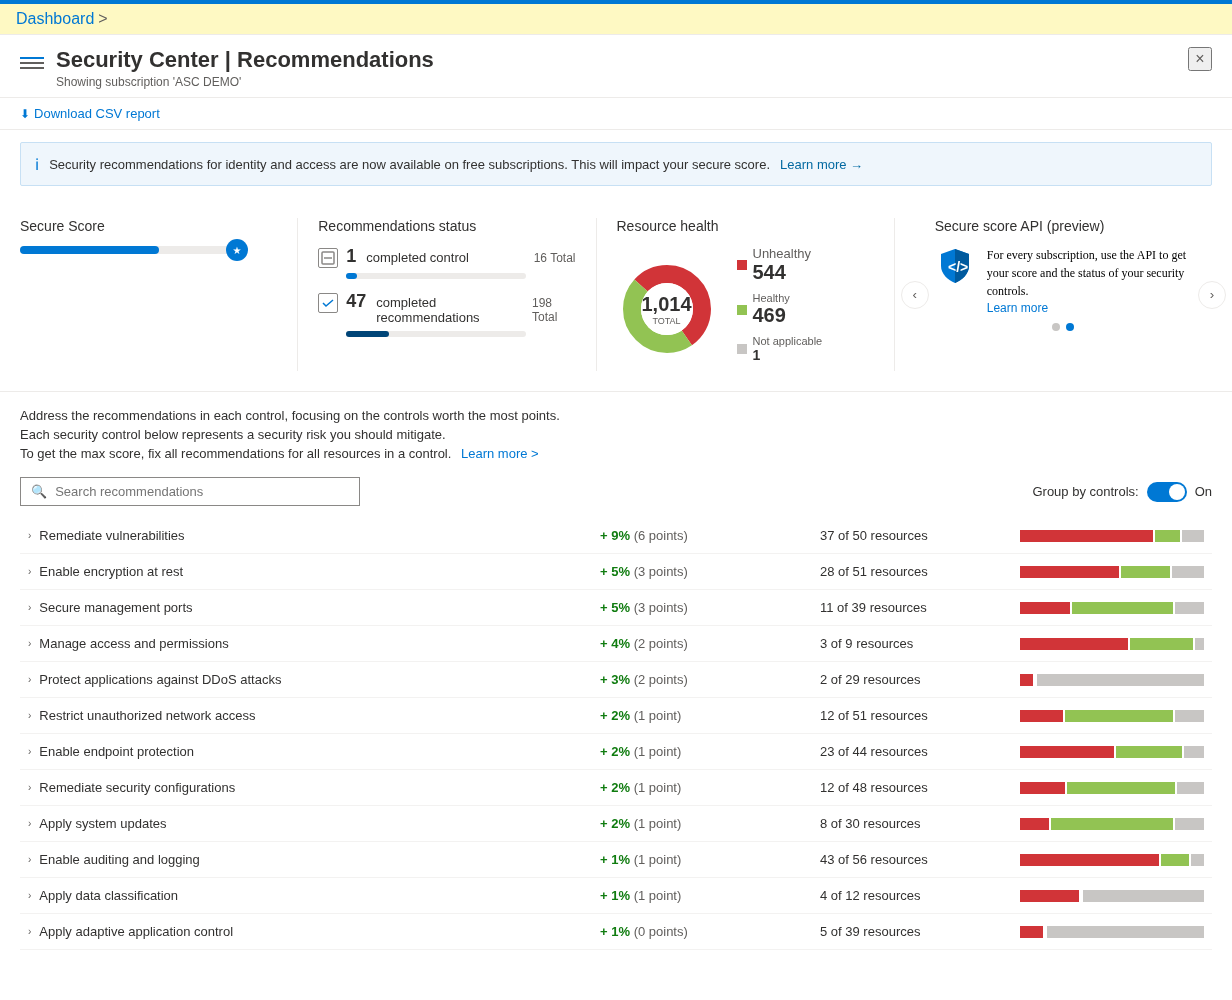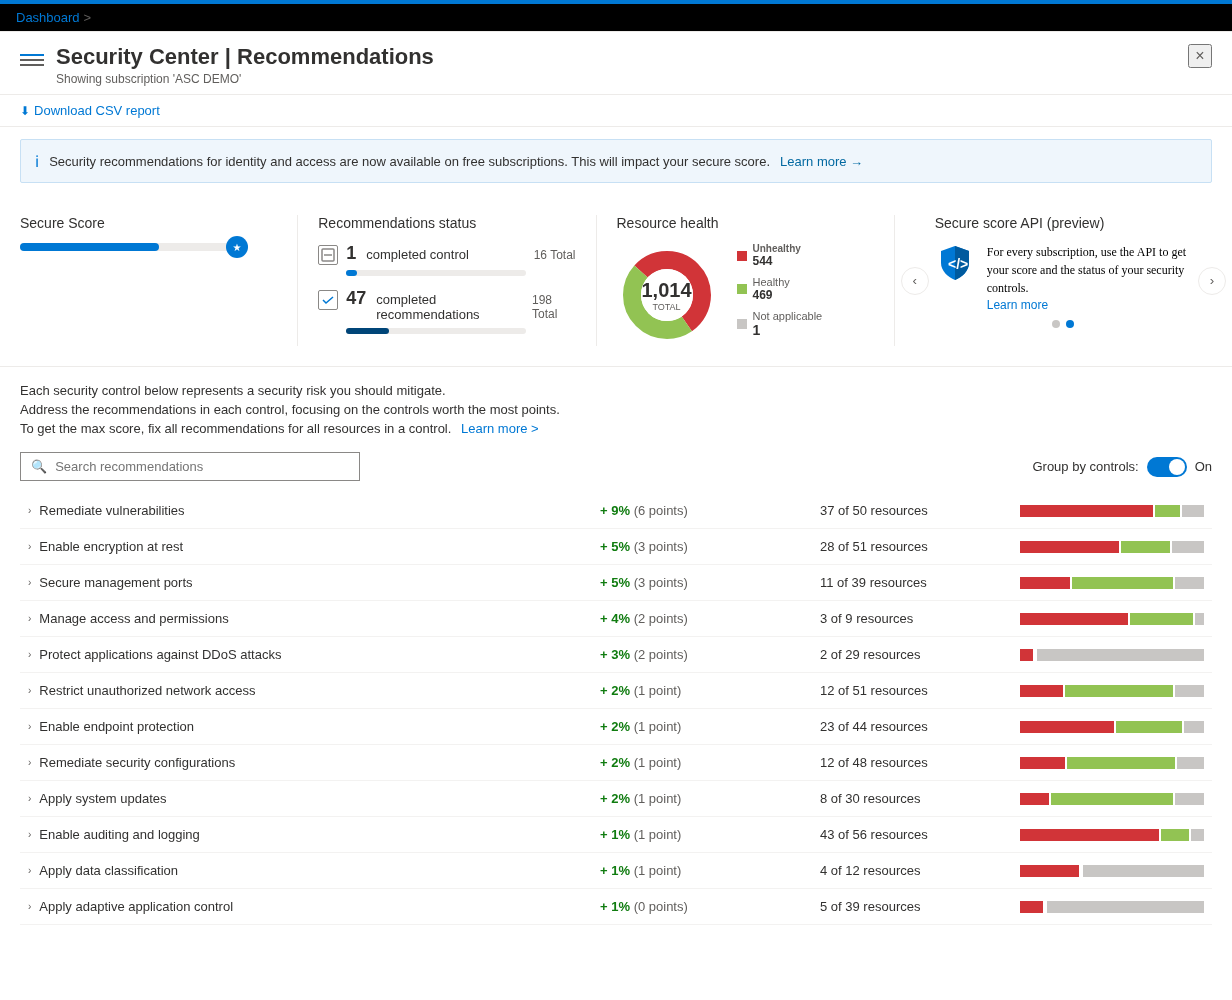--- a/index.html
+++ b/index.html
@@ -1,19 +1,19 @@
 <!DOCTYPE html>
 <html><head>
   <meta charset="utf-8">
   <style>
     * { box-sizing: border-box; margin: 0; padding: 0; }
     body { font-family: 'Segoe UI', Arial, sans-serif; font-size: 13px; background: #f3f2f1; color: #323130; }
 
     .top-bar { height: 4px; background: #0078d4; }
-    .breadcrumb { padding: 6px 16px; font-size: 13px; color: #0078d4; display: flex; align-items: center; gap: 4px; background: #000000; border-bottom: 1px solid #edebe9; }
+    .breadcrumb { padding: 6px 16px; font-size: 16px; color: #0078d4; display: flex; align-items: center; gap: 4px; background: #fef9c3; border-bottom: 1px solid #edebe9; }
     .breadcrumb span { color: #605e5c; }
 
     .main-container { background: #fff; min-height: 996px; }
 
     .header { padding: 12px 20px 8px 20px; display: flex; align-items: flex-start; justify-content: space-between; border-bottom: 1px solid #edebe9; }
     .header-left { display: flex; align-items: flex-start; gap: 12px; }
     .header-icon { width: 24px; height: 24px; display: flex; flex-direction: column; justify-content: center; gap: 3px; margin-top: 4px; }
     .header-icon span { display: block; height: 2px; background: #605e5c; }
     .header-icon span:first-child { background: #0078d4; }
     .header-title-area h1 { font-size: 22px; font-weight: 600; color: #323130; }
@@ -54,21 +54,21 @@
 
     
     .resource-health { display: flex; gap: 20px; align-items: center; }
     .donut-container { position: relative; width: 100px; height: 100px; }
     .donut-label { position: absolute; top: 50%; left: 50%; transform: translate(-50%, -50%); text-align: center; }
     .donut-label .total-num { font-size: 20px; font-weight: 700; }
     .donut-label .total-text { font-size: 9px; color: #605e5c; }
     .health-legend { font-size: 12px; }
     .legend-item { display: flex; align-items: center; gap: 6px; margin-bottom: 8px; }
     .legend-dot { width: 10px; height: 10px; flex-shrink: 0; }
-    .legend-count { font-size: 12px; font-weight: 700; }
+    .legend-count { font-size: 20px; font-weight: 700; }
     .api-card-content { display: flex; gap: 12px; align-items: flex-start; }
     .api-shield { width: 40px; height: 40px; flex-shrink: 0; }
     .api-text { font-size: 12px; color: #000000; line-height: 1.5; font-family: Liberation Serif, serif; }
     .api-link { color: #0078d4; font-size: 12px; text-decoration: none; }
     .carousel-btn { width: 28px; height: 28px; border: 1px solid #edebe9; background: #fff; cursor: pointer; display: flex; align-items: center; justify-content: center; color: #605e5c; border-radius: 50%; }
     .carousel-dots { display: flex; gap: 6px; justify-content: center; margin-top: 8px; }
     .dot { width: 8px; height: 8px; border-radius: 50%; background: #c8c6c4; }
     .dot.active { background: #0078d4; }
 
     
@@ -210,21 +210,21 @@
           </svg>
           <div class="donut-label">
             <div class="total-num">1,014</div>
             <div class="total-text">TOTAL</div>
           </div>
         </div>
         <div class="health-legend">
           <div class="legend-item">
             <div class="legend-dot" style="background:#d13438;"></div>
             <div>
-              <div style="font-size:10px;color:#605e5c;font-weight:bold;">Unhealthy</div>
+              <div style="font-size:13px;color:#605e5c;">Unhealthy</div>
               <div class="legend-count">544</div>
             </div>
           </div>
           <div class="legend-item">
             <div class="legend-dot" style="background:#92c353;"></div>
             <div>
               <div style="font-size:11px;color:#605e5c;">Healthy</div>
               <div class="legend-count">469</div>
             </div>
           </div>
@@ -261,22 +261,22 @@
         <div class="dot"></div>
         <div class="dot active"></div>
       </div>
 
       <button class="carousel-btn" style="position:absolute;right:-14px;top:50%;transform:translateY(-50%);">›</button>
     </div>
 
   </div>
 
   <div class="controls-section">
+    <p class="controls-intro">Address the recommendations in each control, focusing on the controls worth the most points.</p>
     <p class="controls-intro">Each security control below represents a security risk you should mitigate.</p>
-    <p class="controls-intro">Address the recommendations in each control, focusing on the controls worth the most points.</p>
     <p class="controls-intro">
       <span>To get the max score, fix all recommendations for all resources in a control.</span>
       <a href="#" style="color:#0078d4;margin-left:6px;text-decoration:none;">Learn more &gt;</a>
     </p>
 
     <div class="controls-toolbar">
       <div class="search-box">
         <span style="color:#605e5c;">🔍</span>
         <input type="text" placeholder="Search recommendations" style="">
       </div>

